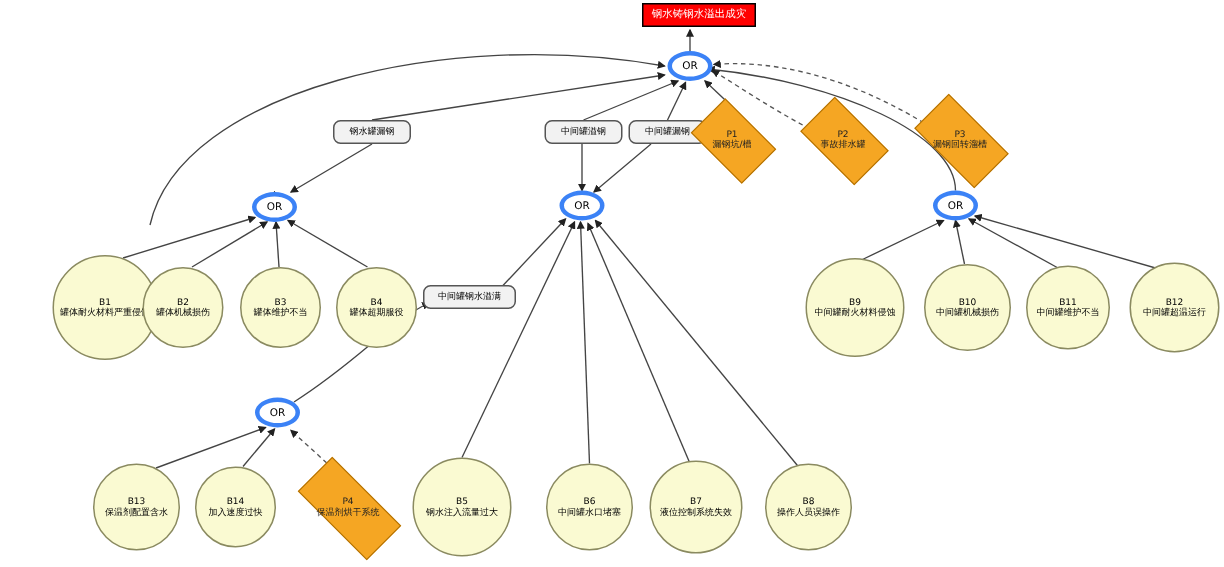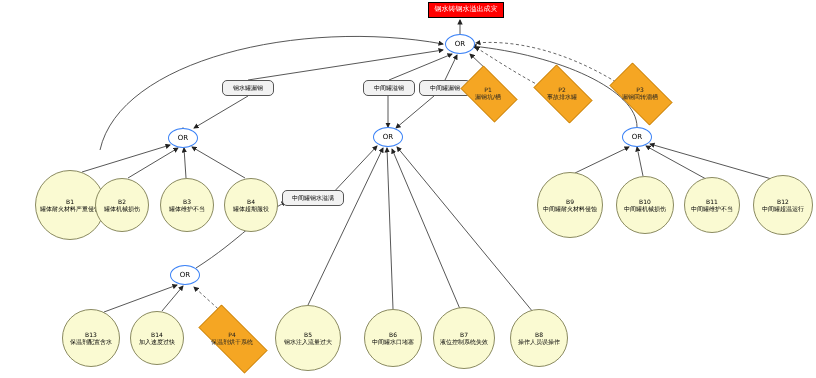--- a/index.html
+++ b/index.html
@@ -3,21 +3,21 @@
 <meta charset="utf-8">
 <style>
   html,body{margin:0;padding:0;background:#ffffff;}
   #stage{position:relative;width:816px;height:378px;overflow:hidden;
          font-family:"DejaVu Sans","Liberation Sans",sans-serif;background:#fff;}
   #edges{position:absolute;left:0;top:0;width:816px;height:378px;}
   .node{position:absolute;box-sizing:border-box;display:flex;flex-direction:column;
         align-items:center;justify-content:center;text-align:center;}
   .top-event{background:#ff0000;border:1px solid #000;color:#fff;font-size:7px;
              line-height:1.1;padding:2px;}
-  .gate{border:1px solid #3b82f6;background:#ffffff;border-radius:50%;font-size:7px;color:#000;}
+  .gate{border:3px solid #3b82f6;background:#ffffff;border-radius:50%;font-size:7px;color:#000;}
   .basic{border:1px solid #8a8a60;background:#fafad2;border-radius:50%;font-size:6px;
          line-height:1.25;color:#000;}
   .basic .id{font-size:6px;}
   .basic .txt{font-size:6px;}
   .inter{border:1px solid #555;background:#f2f2f2;border-radius:5px;font-size:6px;
          line-height:1.1;padding:1px 2px;color:#000;}
   .diamond{position:absolute;}
   .diamond .dshape{position:absolute;left:0;top:0;width:100%;height:100%;
         background:#f5a623;border:1px solid #b06f00;
         transform:rotate(45deg) scale(.707);}

